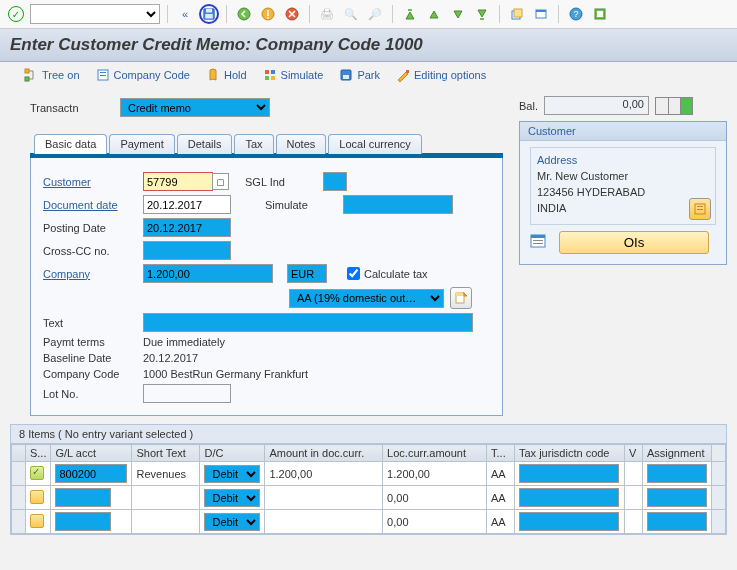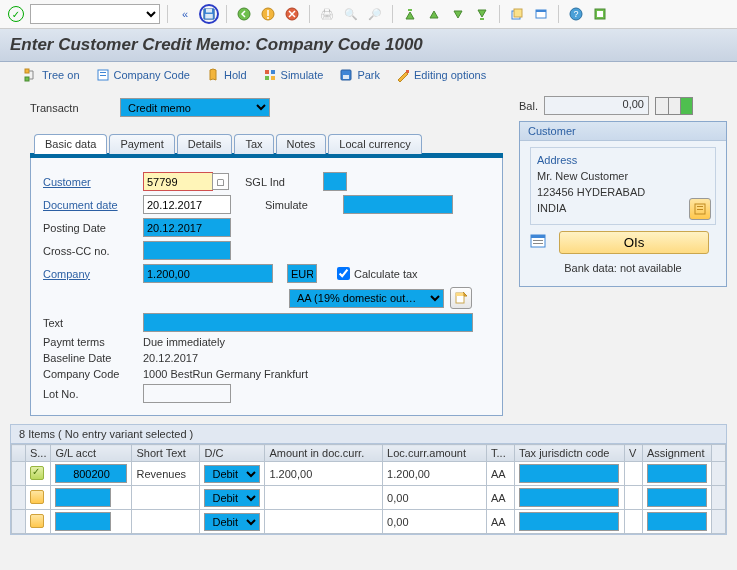--- a/index.html
+++ b/index.html
@@ -278,21 +278,21 @@
 
         <div class="fld-row">
           <span class="fld-lbl plain">Cross-CC no.</span>
           <input type="text" class="mid-field" style="width: 88px;" value="">
         </div>
 
         <div class="fld-row">
           <span class="fld-lbl">Company</span>
           <input type="text" style="width: 130px;" value="1.200,00">
           <span style="width:14px;"></span>
-          <input type="text" style="width: 30px;" value="EUR">
+          <input type="text" style="width: 40px;" value="EUR">
           <span style="width:20px;"></span>
           <input type="checkbox" class="chk" checked="" style="">
           <span>Calculate tax</span>
         </div>
 
         <div class="fld-row">
           <span class="fld-lbl plain"></span>
           <span style="width:146px;"></span>
           <select style="width:155px">
             <option>AA (19% domestic out…</option>
@@ -360,21 +360,20 @@
           </div>
           <div class="ois-wrap">
             <span><svg width="16" height="14" viewBox="0 0 16 14">
                   <rect x="1" y="1" width="14" height="12" fill="#fff" stroke="#3f86d6"></rect>
                   <rect x="1" y="1" width="14" height="3" fill="#3f86d6"></rect>
                   <rect x="3" y="6" width="10" height="1" fill="#888"></rect>
                   <rect x="3" y="9" width="10" height="1" fill="#888"></rect>
                 </svg></span>
             <button class="ois-btn">OIs</button>
           </div>
-          <div class="bankdata">Bank data: not available</div>
         </div>
       </div>
     </div>
   </div>
 
   <div class="items-bar">8 Items ( No entry variant selected )</div>
   <div style="border:1px solid #b3c5db; border-top:none; overflow:auto;">
     <table class="grid">
       <thead>
         <tr>
@@ -389,21 +388,21 @@
           <th style="width:110px;">Tax jurisdictn code</th>
           <th style="width:18px;">V</th>
           <th>Assignment</th>
           <th style="width:14px;background:#e7ecf3;"></th>
         </tr>
       </thead>
       <tbody id="grid-body">
           <tr>
             <td style="background:#e7ecf3;"></td>
             <td><span class="status-ok"></span></td>
-            <td><input type="text" style="width: 72px; text-align: center;" value="800200"></td>
+            <td><input type="text" style="width: 72px;" value="800200"></td>
             <td>Revenues</td>
             <td><select class="dc-select"><option>Debit</option></select></td>
             <td class="num-cell">1.200,00</td>
             <td class="num-cell">1.200,00</td>
             <td>AA</td>
             <td><input type="text" style="width: 100px;" value=""></td>
             <td></td>
             <td><input type="text" style="width: 60px;" value=""></td>
             <td style="background:#e7ecf3;"></td>
           </tr>

